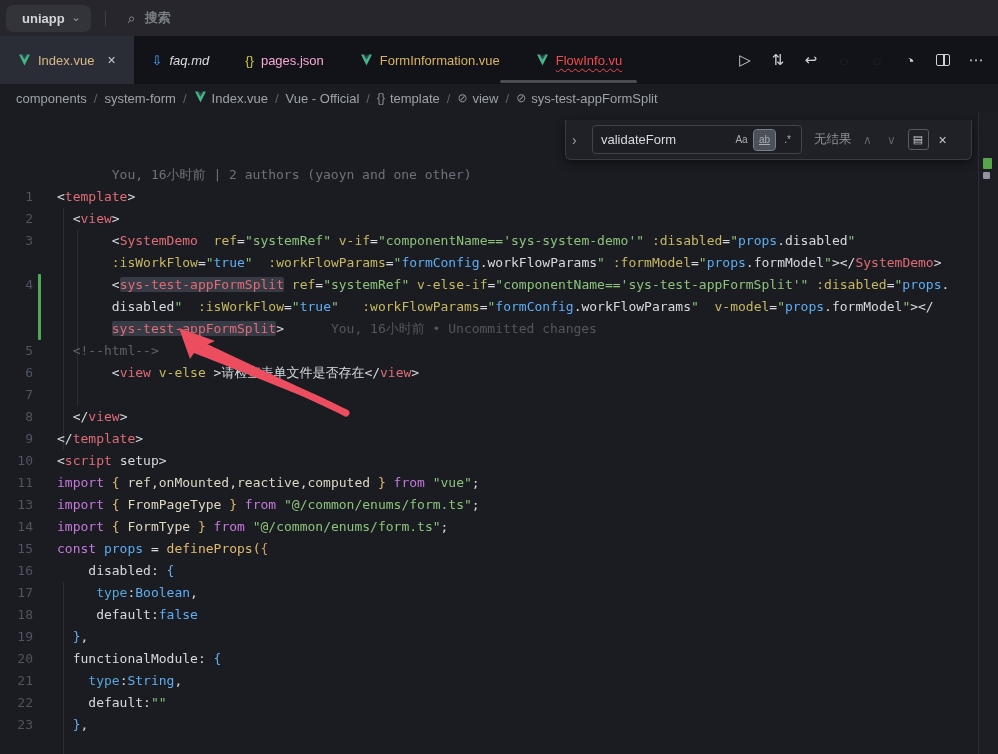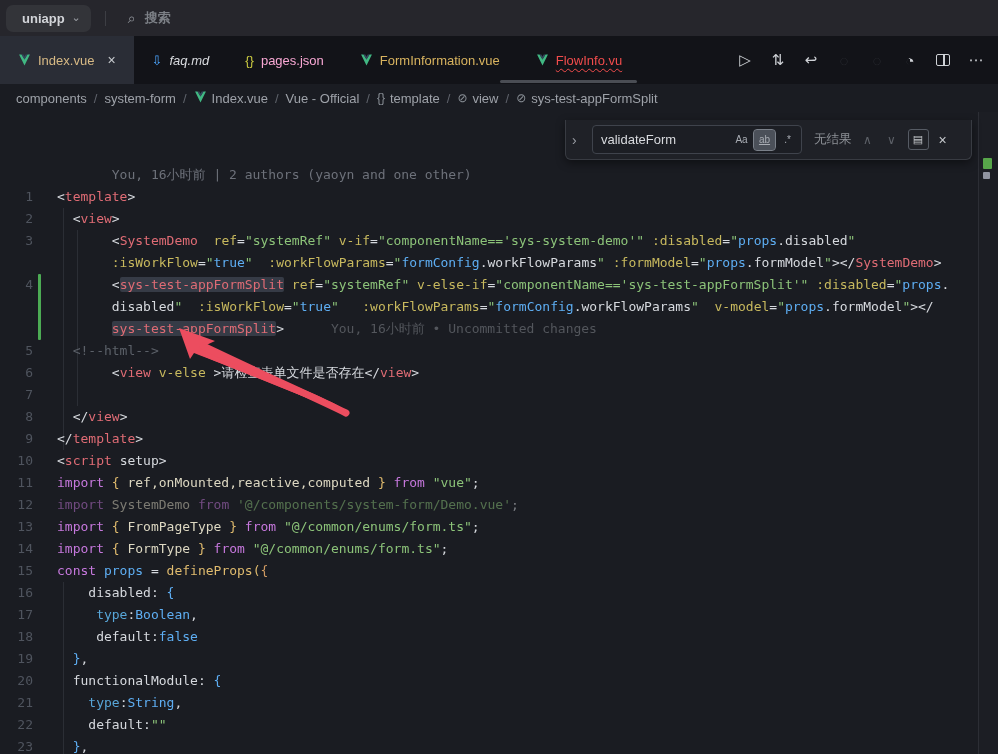--- a/index.html
+++ b/index.html
@@ -233,24 +233,20 @@
         </div>
         <div class="code-row">
           <span class="ln">10</span>
           <span class="tx"><span class="fg">&lt;</span><span class="tag">script</span><span class="fg"> </span><span class="fg">setup</span><span class="fg">&gt;</span></span>
         </div>
         <div class="code-row">
           <span class="ln">11</span>
           <span class="tx"><span class="kw">import</span><span class="fg"> </span><span class="punc">{</span><span class="fg"> </span><span class="ident">ref,onMounted,reactive,computed</span><span class="fg"> </span><span class="punc">}</span><span class="fg"> </span><span class="kw">from</span><span class="fg"> </span><span class="str">"vue"</span><span class="fg">;</span></span>
         </div>
         <div class="code-row">
-          <span class="ln">12</span>
-          <span class="tx"><span class="kw dim">import</span><span class="fg"> </span><span class="ident dim">SystemDemo</span><span class="fg"> </span><span class="kw dim">from</span><span class="fg"> </span><span class="str dim">'@/components/system-form/Demo.vue'</span><span class="fg dim">;</span></span>
-        </div>
-        <div class="code-row">
           <span class="ln">13</span>
           <span class="tx"><span class="kw">import</span><span class="fg"> </span><span class="punc">{</span><span class="fg"> </span><span class="ident">FromPageType</span><span class="fg"> </span><span class="punc">}</span><span class="fg"> </span><span class="kw">from</span><span class="fg"> </span><span class="str">"@/common/enums/form.ts"</span><span class="fg">;</span></span>
         </div>
         <div class="code-row">
           <span class="ln">14</span>
           <span class="tx"><span class="kw">import</span><span class="fg"> </span><span class="punc">{</span><span class="fg"> </span><span class="ident">FormType</span><span class="fg"> </span><span class="punc">}</span><span class="fg"> </span><span class="kw">from</span><span class="fg"> </span><span class="str">"@/common/enums/form.ts"</span><span class="fg">;</span></span>
         </div>
         <div class="code-row">
           <span class="ln">15</span>
           <span class="tx"><span class="kw">const</span><span class="fg"> </span><span class="blue">props</span><span class="fg"> = </span><span class="punc">defineProps</span><span class="punc">(</span><span class="brc1">{</span></span>

